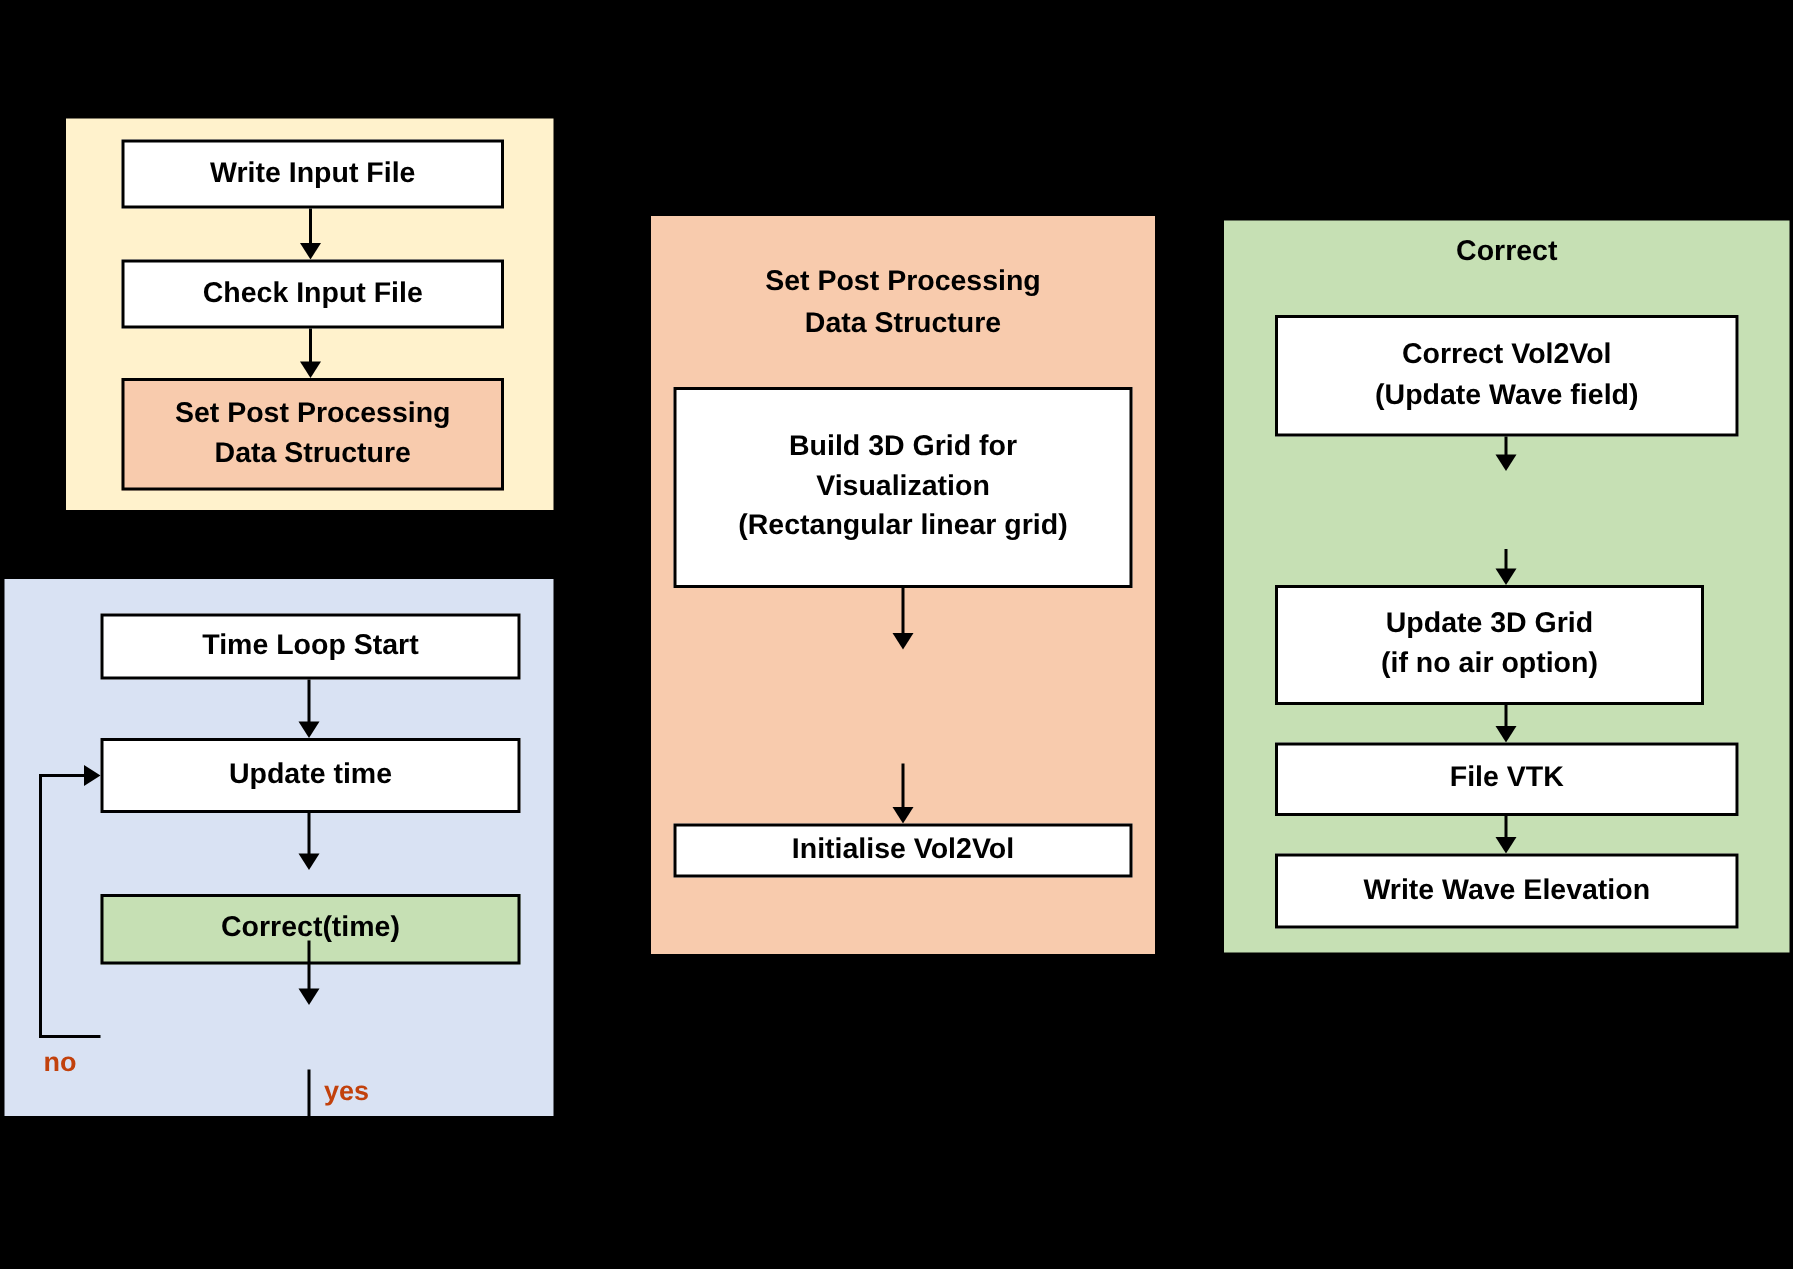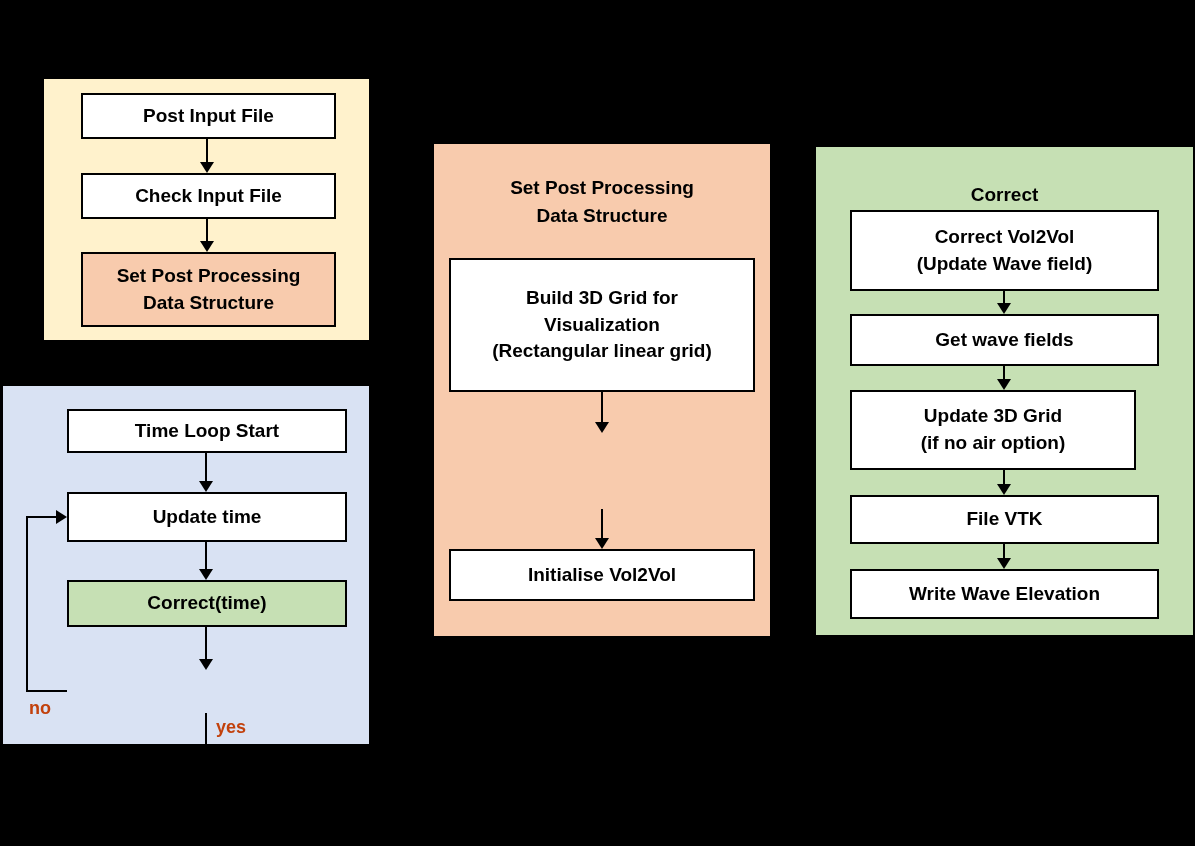--- a/index.html
+++ b/index.html
@@ -61,21 +61,21 @@
   .math .var { font-style: italic; }
   .math .op  { padding: 0 4px; }
   .math sub  { font-size: 0.72em; font-style: italic; }
 </style>
 </head>
 <body>
 
 <div class="canvas">
 
   <div class="panel init">
-    <div class="box" style="left:37px; top:14px; width:255px; height:46px;">Post Input File</div>
+    <div class="box" style="left:37px; top:14px; width:255px; height:46px;">Write Input File</div>
 
     <div class="varrow" style="left:156px; top:60px; height:34px;">
       <div class="shaft" style="height:24px;"></div>
         <div class="head"></div>
     </div>
 
     <div class="box" style="left:37px; top:94px; width:255px; height:46px;">Check Input File</div>
 
     <div class="varrow" style="left:156px; top:140px; height:33px;">
       <div class="shaft" style="height:23px;"></div>
@@ -94,21 +94,21 @@
         <div class="head"></div>
     </div>
 
     <div class="box" style="left:64px; top:106px; width:280px; height:50px;">Update time</div>
 
     <div class="varrow" style="left:196px; top:156px; height:38px;">
       <div class="shaft" style="height:28px;"></div>
         <div class="head"></div>
     </div>
 
-    <div class="box green" style="left:64px; top:194px; width:280px; height:47px;">Correct(time)</div>
+    <div class="box green" style="left:64px; top:210px; width:280px; height:47px;">Correct(time)</div>
 
     <div class="varrow" style="left:196px; top:241px; height:43px;">
       <div class="shaft" style="height:33px;"></div>
         <div class="head"></div>
     </div>
 
 
     <div class="seg-h" style="left:24px; top:304px; width:40px;"></div>
     <div class="seg-v" style="left:23px; top:130px; height:176px;"></div>
     <div class="seg-h" style="left:24px; top:130px; width:30px;"></div>
@@ -132,35 +132,34 @@
       <div class="shaft" style="height:31px;"></div>
         <div class="head"></div>
     </div>
 
 
     <div class="varrow" style="left:161px; top:365px; height:40px;">
       <div class="shaft" style="height:30px;"></div>
         <div class="head"></div>
     </div>
 
-    <div class="box" style="left:15px; top:405px; width:306px; height:52px;">Initialise Vol2Vol</div>
+    <div class="box" style="left:15px; top:405px; width:306px; height:36px;">Initialise Vol2Vol</div>
   </div>
 
   <div class="panel correct">
-    <div class="panel-title" style="top:34px;">Correct</div>
+    <div class="panel-title" style="top:7px;">Correct</div>
 
     <div class="box" style="left:34px; top:63px; width:309px; height:81px;">Correct Vol2Vol
 (Update Wave field)</div>
 
     <div class="varrow" style="left:181px; top:144px; height:23px;">
       <div class="shaft" style="height:13px;"></div>
         <div class="head"></div>
     </div>
 
-    <div class="box" style="left:34px; top:167px; width:309px; height:52px;">Get wave fields</div>
 
     <div class="varrow" style="left:181px; top:219px; height:24px;">
       <div class="shaft" style="height:14px;"></div>
         <div class="head"></div>
     </div>
 
     <div class="box" style="left:34px; top:243px; width:286px; height:80px;">Update 3D Grid
 (if no air option)</div>
 
     <div class="varrow" style="left:181px; top:323px; height:25px;">

